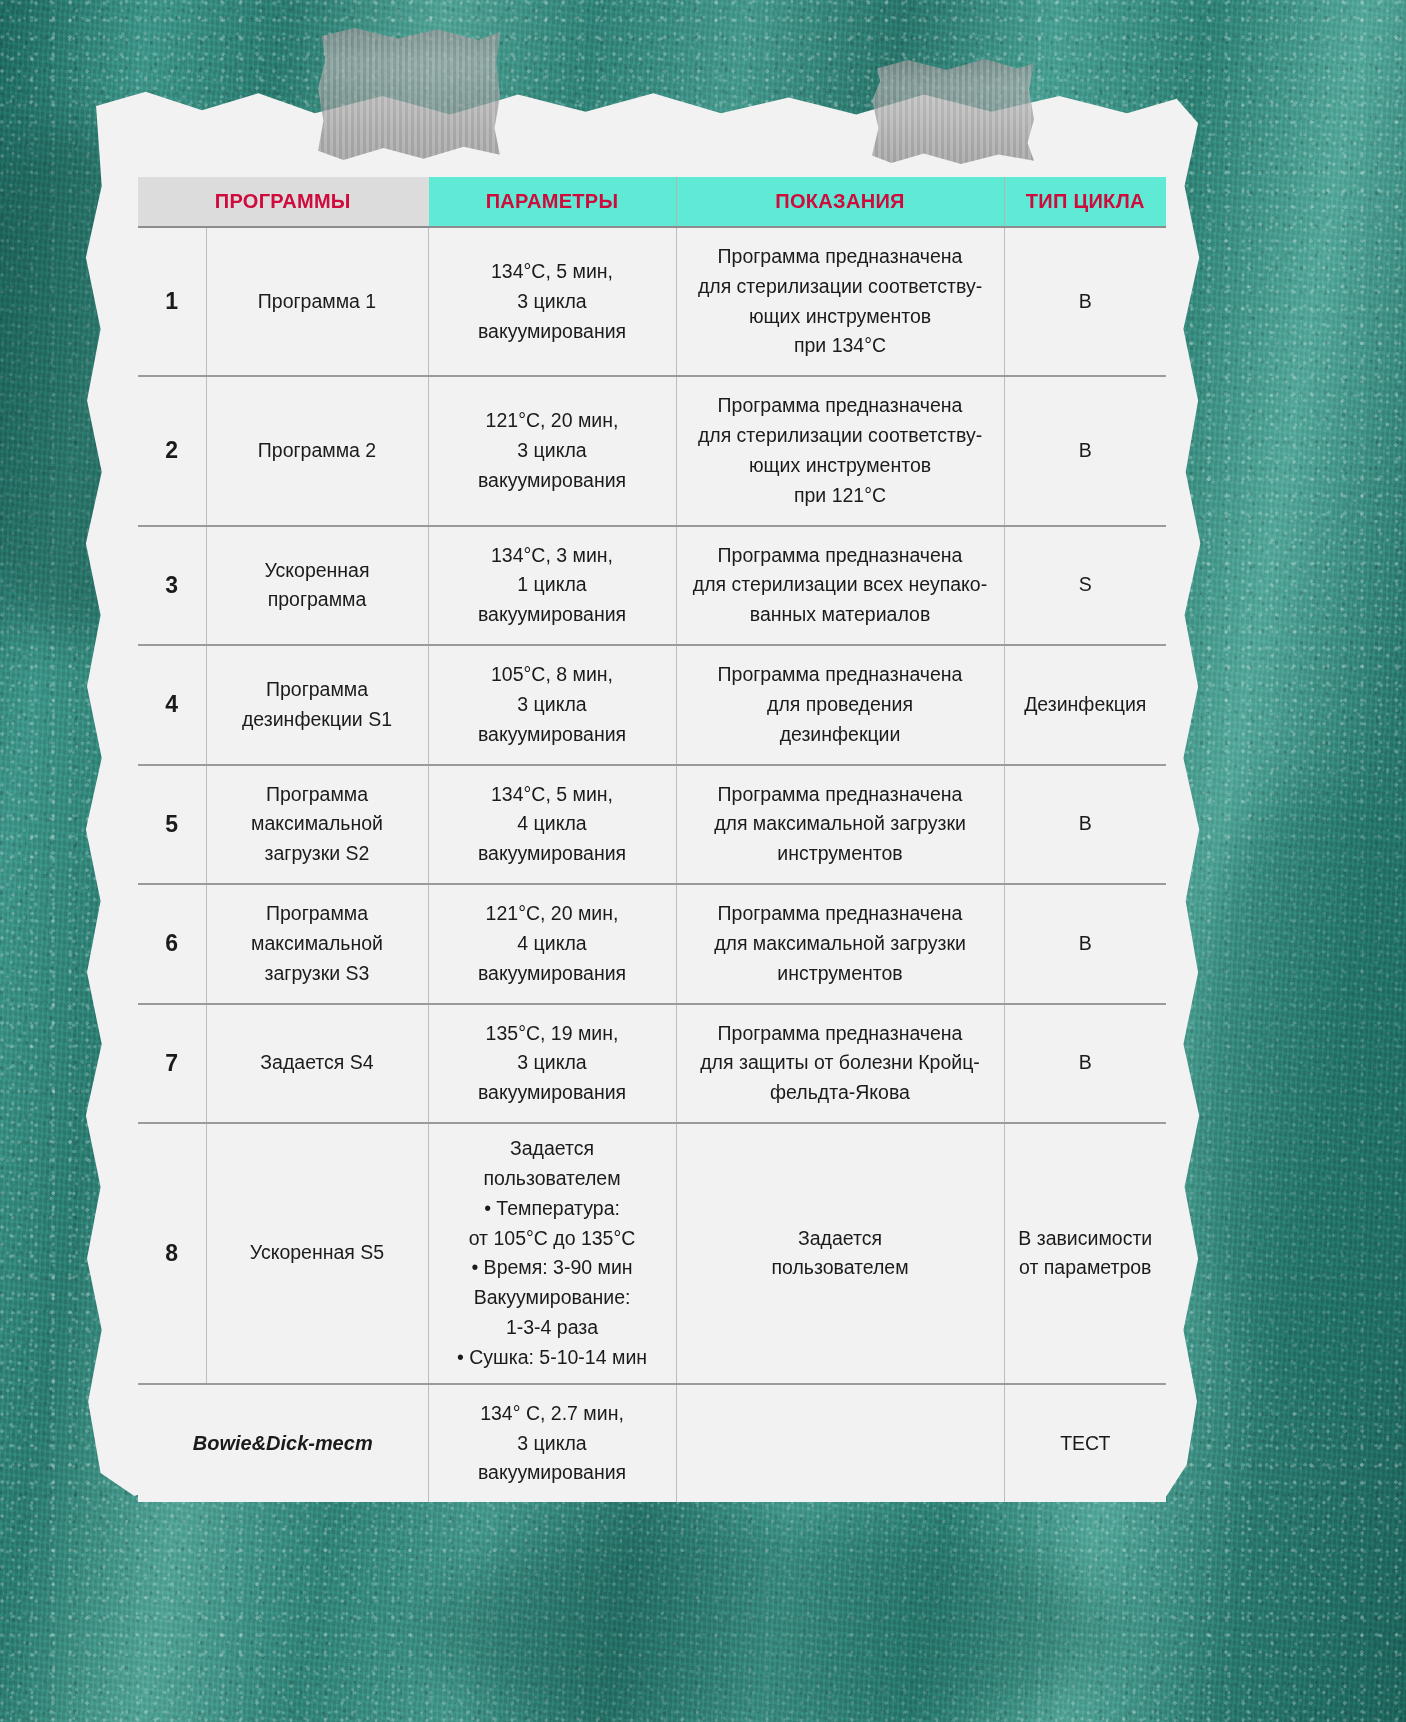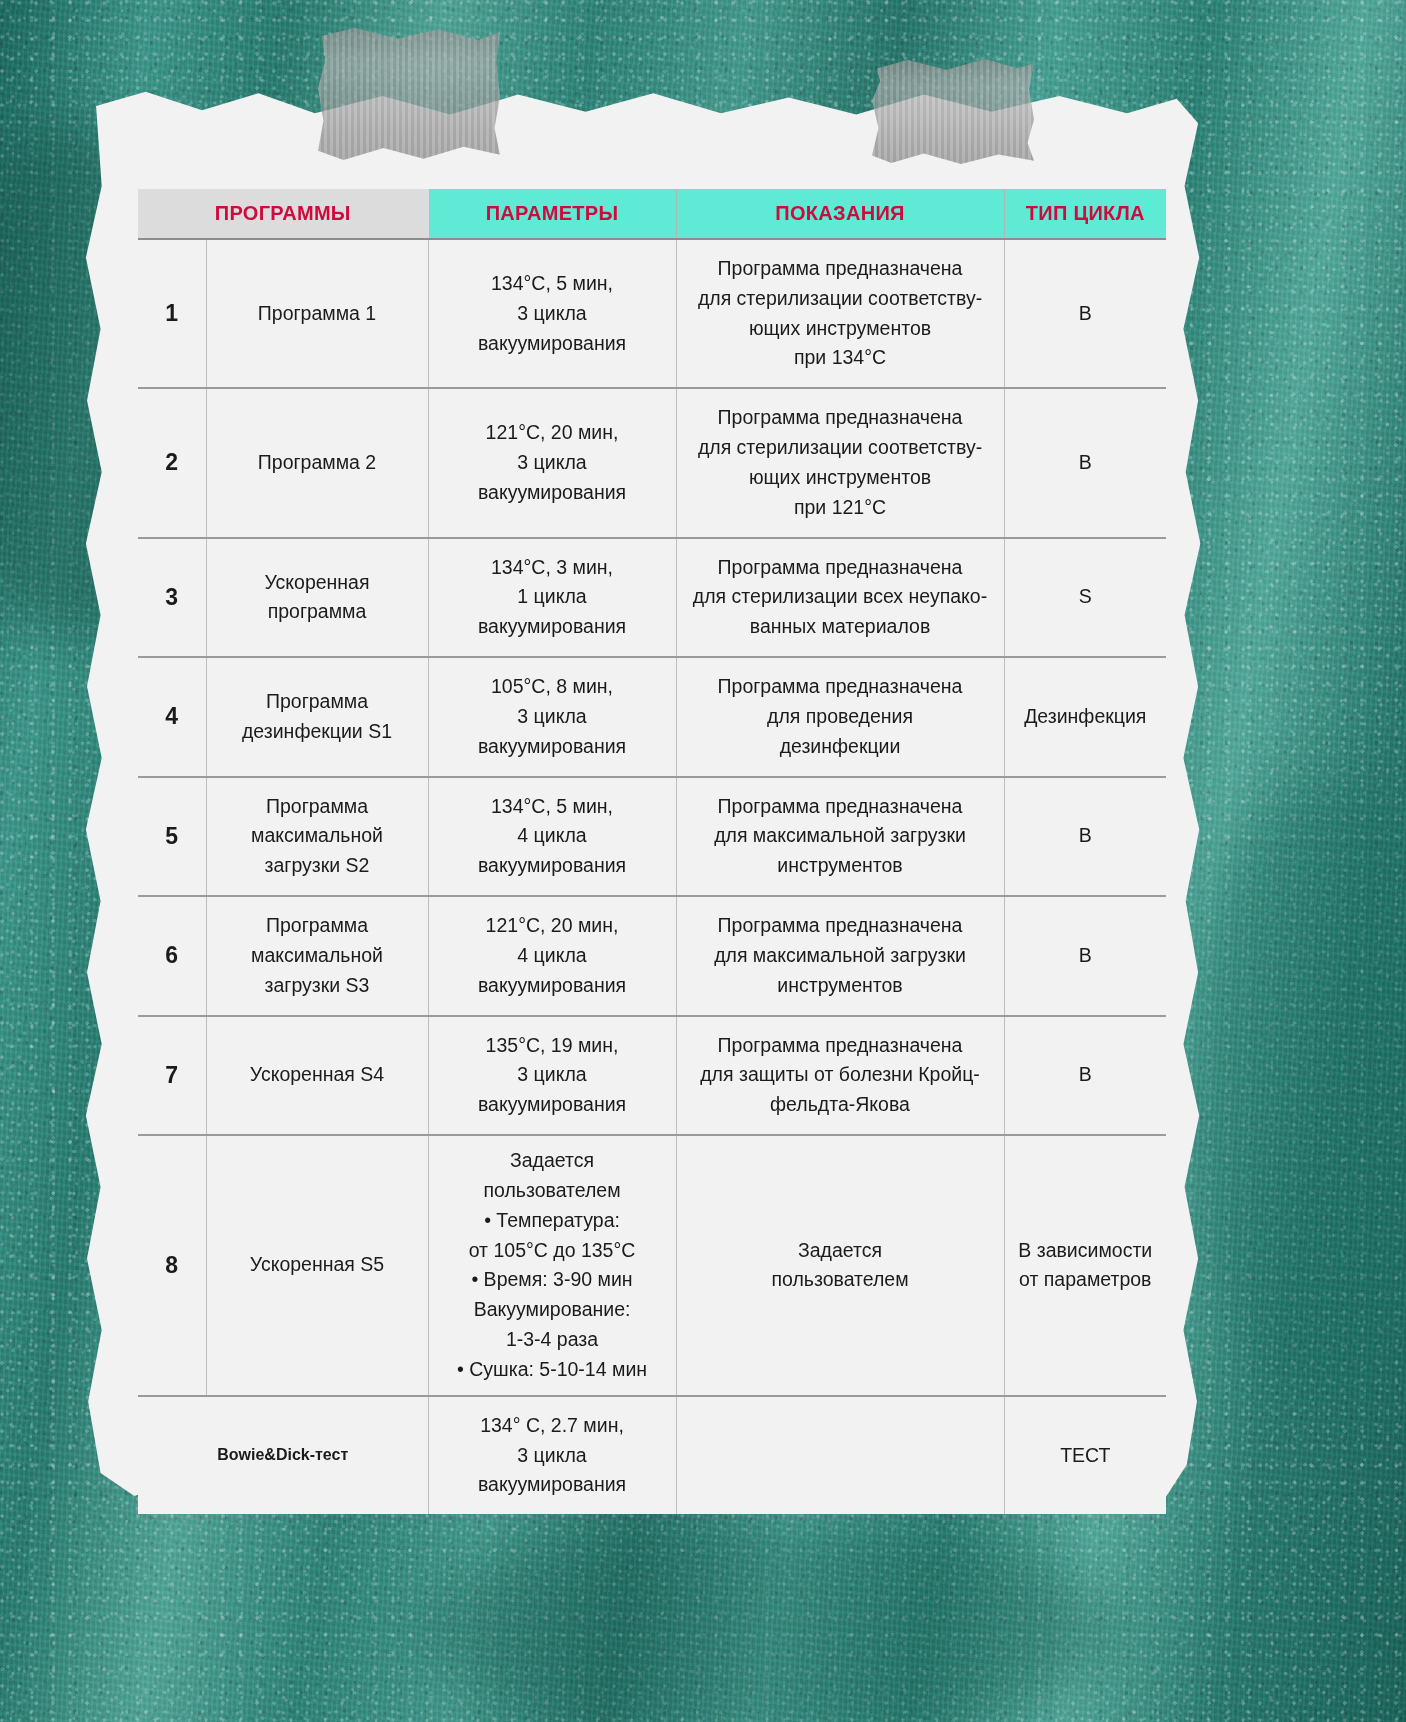--- a/index.html
+++ b/index.html
@@ -105,21 +105,21 @@
       4% 66%,0% 40%,5% 22%);
   }
   .tape::after{
     content:"";position:absolute;inset:0;
     background-image:repeating-linear-gradient(90deg,
        rgba(255,255,255,.10) 0 3px, rgba(0,0,0,.06) 3px 6px);
   }
 
   
   #table-area{position:absolute;left:138px;top:177px;width:1028px;}
-  table{border-collapse:collapse;width:1028px;table-layout:fixed;margin-top:12px;}
+  table{border-collapse:collapse;width:1028px;table-layout:fixed;}
   col.c-num{width:68px;}
   col.c-prog{width:222px;}
   col.c-par{width:248px;}
   col.c-ind{width:328px;}
   col.c-type{width:162px;}
 
   thead th{
     background:#5eead4;
     color:#cf0a3c;
     font-size:20px;
@@ -145,21 +145,21 @@
     border-bottom:2px solid #9a9a9a;
     border-right:1px solid #bdbdbd;
   }
   tbody td:last-child{border-right:none;}
   tbody tr:last-child td{border-bottom:none;}
   td.num{
     font-size:23px;font-weight:bold;
     border-right:1px solid #bdbdbd;
   }
   td.blankcell{border-right:1px solid #bdbdbd;}
-  td.testname{font-weight:bold;font-size:16px;}
+  td.testname{font-weight:bold;font-size:20px;font-style:italic;}
   td.small-pad{padding:10px 8px;}
   .cellline{display:block;}
 </style>
 </head>
 <body>
 
 <div id="bg">
   <div class="bgsmudge" style="left:-60px;top:120px;width:260px;height:520px;background:rgba(20,80,72,.45);"></div>
   <div class="bgsmudge" style="left:1180px;top:780px;width:300px;height:620px;background:rgba(30,110,100,.38);"></div>
   <div class="bgsmudge" style="left:420px;top:1520px;width:700px;height:220px;background:rgba(25,95,86,.35);"></div>
@@ -277,21 +277,21 @@
           </td>
           <td class="blankcell">
             <span class="cellline">Программа предназначена</span>
             <span class="cellline">для максимальной загрузки</span>
             <span class="cellline">инструментов</span>
           </td>
           <td class="">B</td>
         </tr>
         <tr>
           <td class="num">7</td>
-          <td class="">Ускоренная S4</td>
+          <td class="">Задается S4</td>
           <td class="">
             <span class="cellline">135°C, 19 мин,</span>
             <span class="cellline">3 цикла</span>
             <span class="cellline">вакуумирования</span>
           </td>
           <td class="blankcell">
             <span class="cellline">Программа предназначена</span>
             <span class="cellline">для защиты от болезни Кройц-</span>
             <span class="cellline">фельдта-Якова</span>
           </td>

